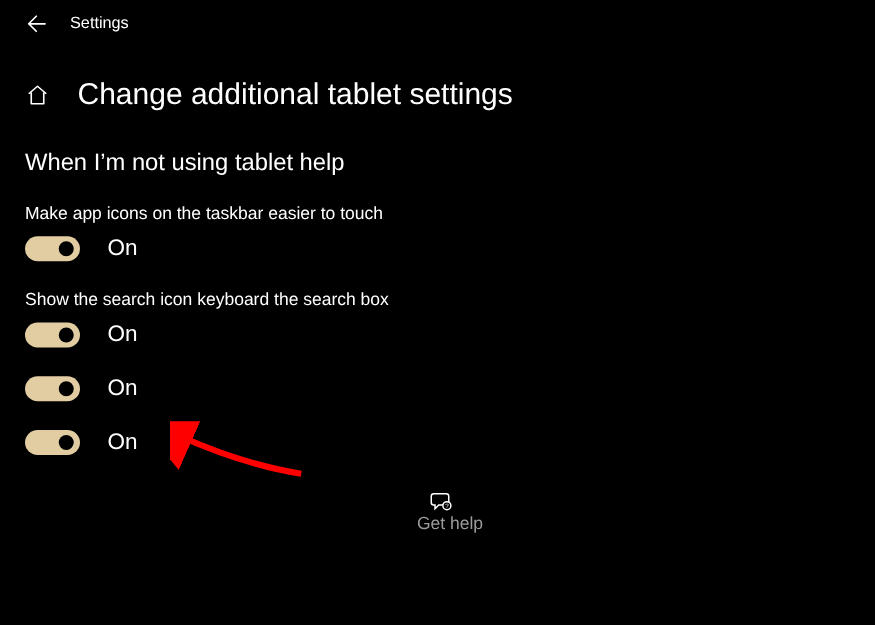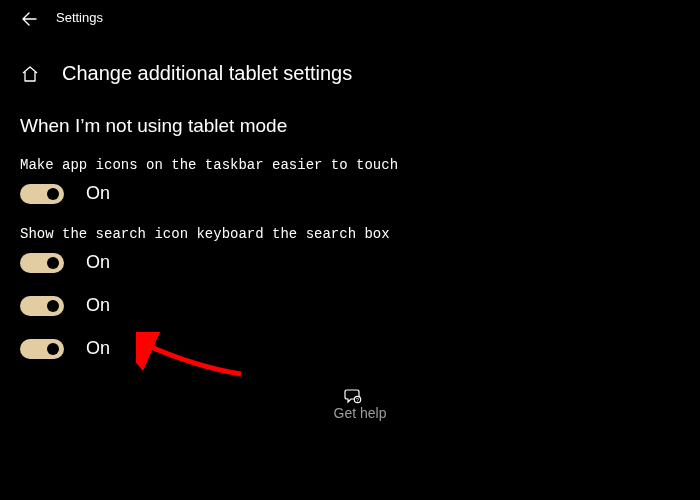--- a/index.html
+++ b/index.html
@@ -38,40 +38,39 @@
     margin: 26px 0 0 20px;
   }
   .home-icon {
     width: 20px;
     height: 20px;
     margin-right: 22px;
     cursor: pointer;
     display:flex;align-items:center;justify-content:center;
   }
   .page-title {
-    font-size: 20px;
+    font-size: 24px;
     font-weight: 400;
     color: #fff;
   }
   .content {
     margin: 30px 0 0 20px;
   }
   .section-heading {
     font-size: 19px;
     font-weight: 400;
     margin-bottom: 20px;
   }
   .setting {
     margin-bottom: 22px;
   }
   .setting-label {
     font-size: 14px;
     margin-bottom: 10px;
     color: #fff;
-    font-family: Liberation Mono, monospace;
   }
   .toggle-row {
     display: flex;
     align-items: center;
     position: relative;
   }
   .toggle {
     width: 44px;
     height: 20px;
     border-radius: 10px;
@@ -132,21 +131,21 @@
 <div class="header-row">
   <div class="home-icon">
     <svg width="18" height="18" viewBox="0 0 18 18">
       <path d="M2 8 L9 2 L16 8 M4 7 L4 16 L14 16 L14 7" stroke="#fff" stroke-width="1.3" fill="none" stroke-linejoin="round"></path>
     </svg>
   </div>
   <div class="page-title">Change additional tablet settings</div>
 </div>
 
 <div class="content">
-  <div class="section-heading">When I’m not using tablet mode</div>
+  <div class="section-heading">When I’m not using tablet help</div>
 
   <div class="setting">
     <div class="setting-label">Make app icons on the taskbar easier to touch</div>
     <div class="toggle-row">
       <div class="toggle">
           <div class="thumb"></div>
         </div>
       <div class="toggle-state">On</div>
     </div>
   </div>

